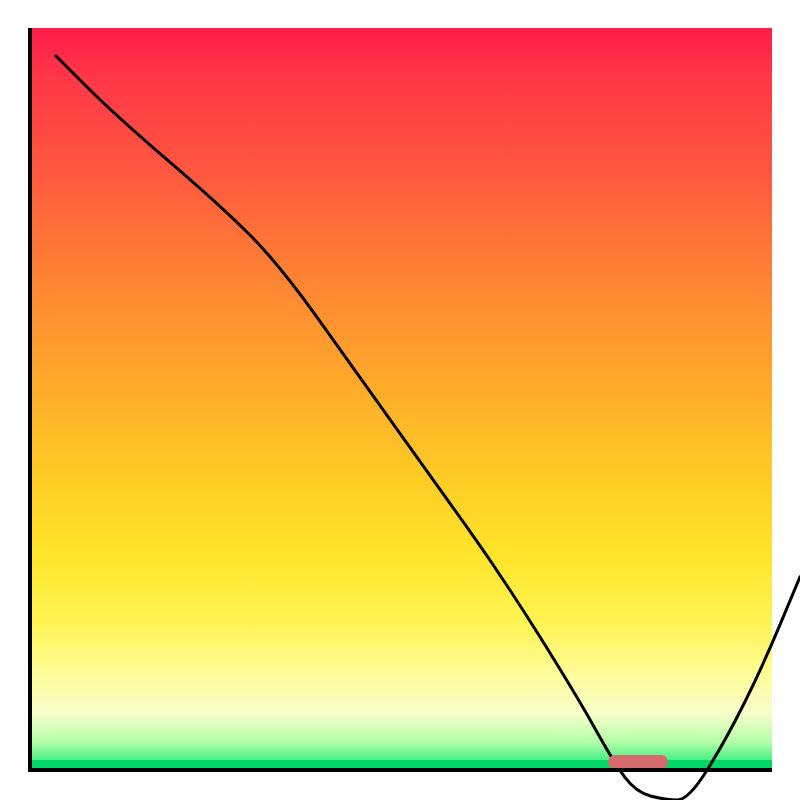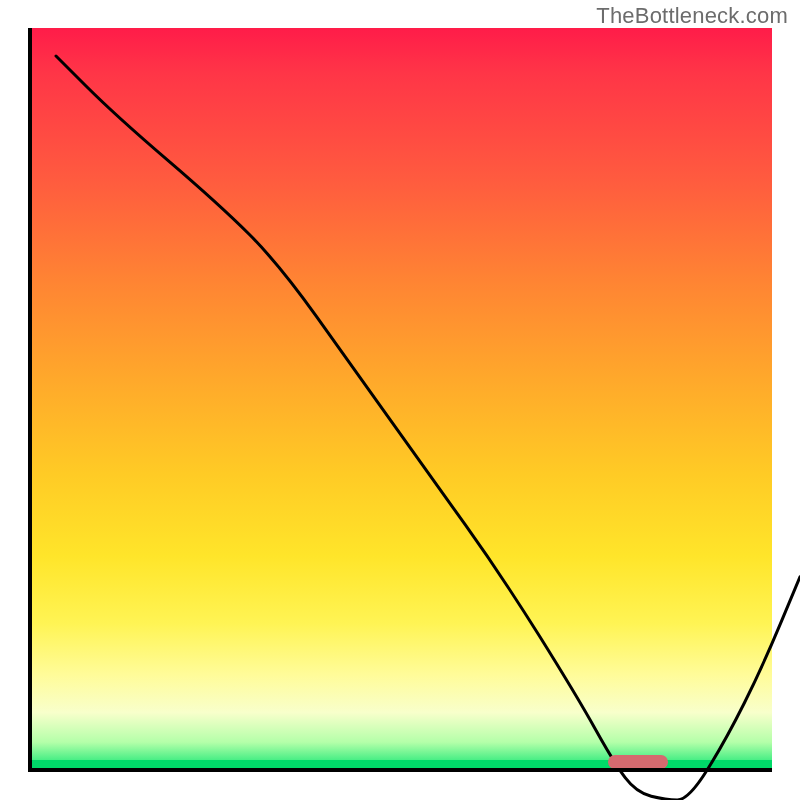--- a/index.html
+++ b/index.html
@@ -89,21 +89,20 @@
     position: absolute;
     height: 14px;
     border-radius: 7px;
     background: #d56a6f;
   }
 </style>
 </head>
 <body>
 
 <div class="container">
-  <div class="watermark">TheBottleneck.com</div>
 
   <div class="plot-area">
     <div class="gradient"></div>
     <div class="green-band"></div>
 
     <svg class="curve" viewBox="0 0 744 744" preserveAspectRatio="none">
       <path id="curve-path" d="M 0 0 Q 0 0 29.76 29.75999999999999 Q 59.52 59.51999999999998 111.60000000000001 104.15999999999997 Q 163.68 148.79999999999995 193.44 178.56 Q 223.2 208.32000000000005 260.4 260.40000000000003 Q 297.6 312.48 334.8 364.56 Q 372 416.64 409.2 468.71999999999997 Q 446.4 520.8 483.59999999999997 580.3199999999999 Q 520.8 639.84 539.4 673.3199999999999 Q 558 706.8 569.1600000000001 721.68 Q 580.32 736.56 595.2 740.28 Q 610.0799999999999 744 621.24 744 Q 632.4 744 651 714.24 Q 669.6 684.48 688.2 647.28 Q 706.8 610.08 725.4 565.44 T 744 520.8" stroke="#000" stroke-width="3" fill="none" stroke-linejoin="round" stroke-linecap="round"></path>
     </svg>
 
     <div class="marker" id="marker" style="left: 580.32px; width: 59.52px; top: 726.56px;"></div>

